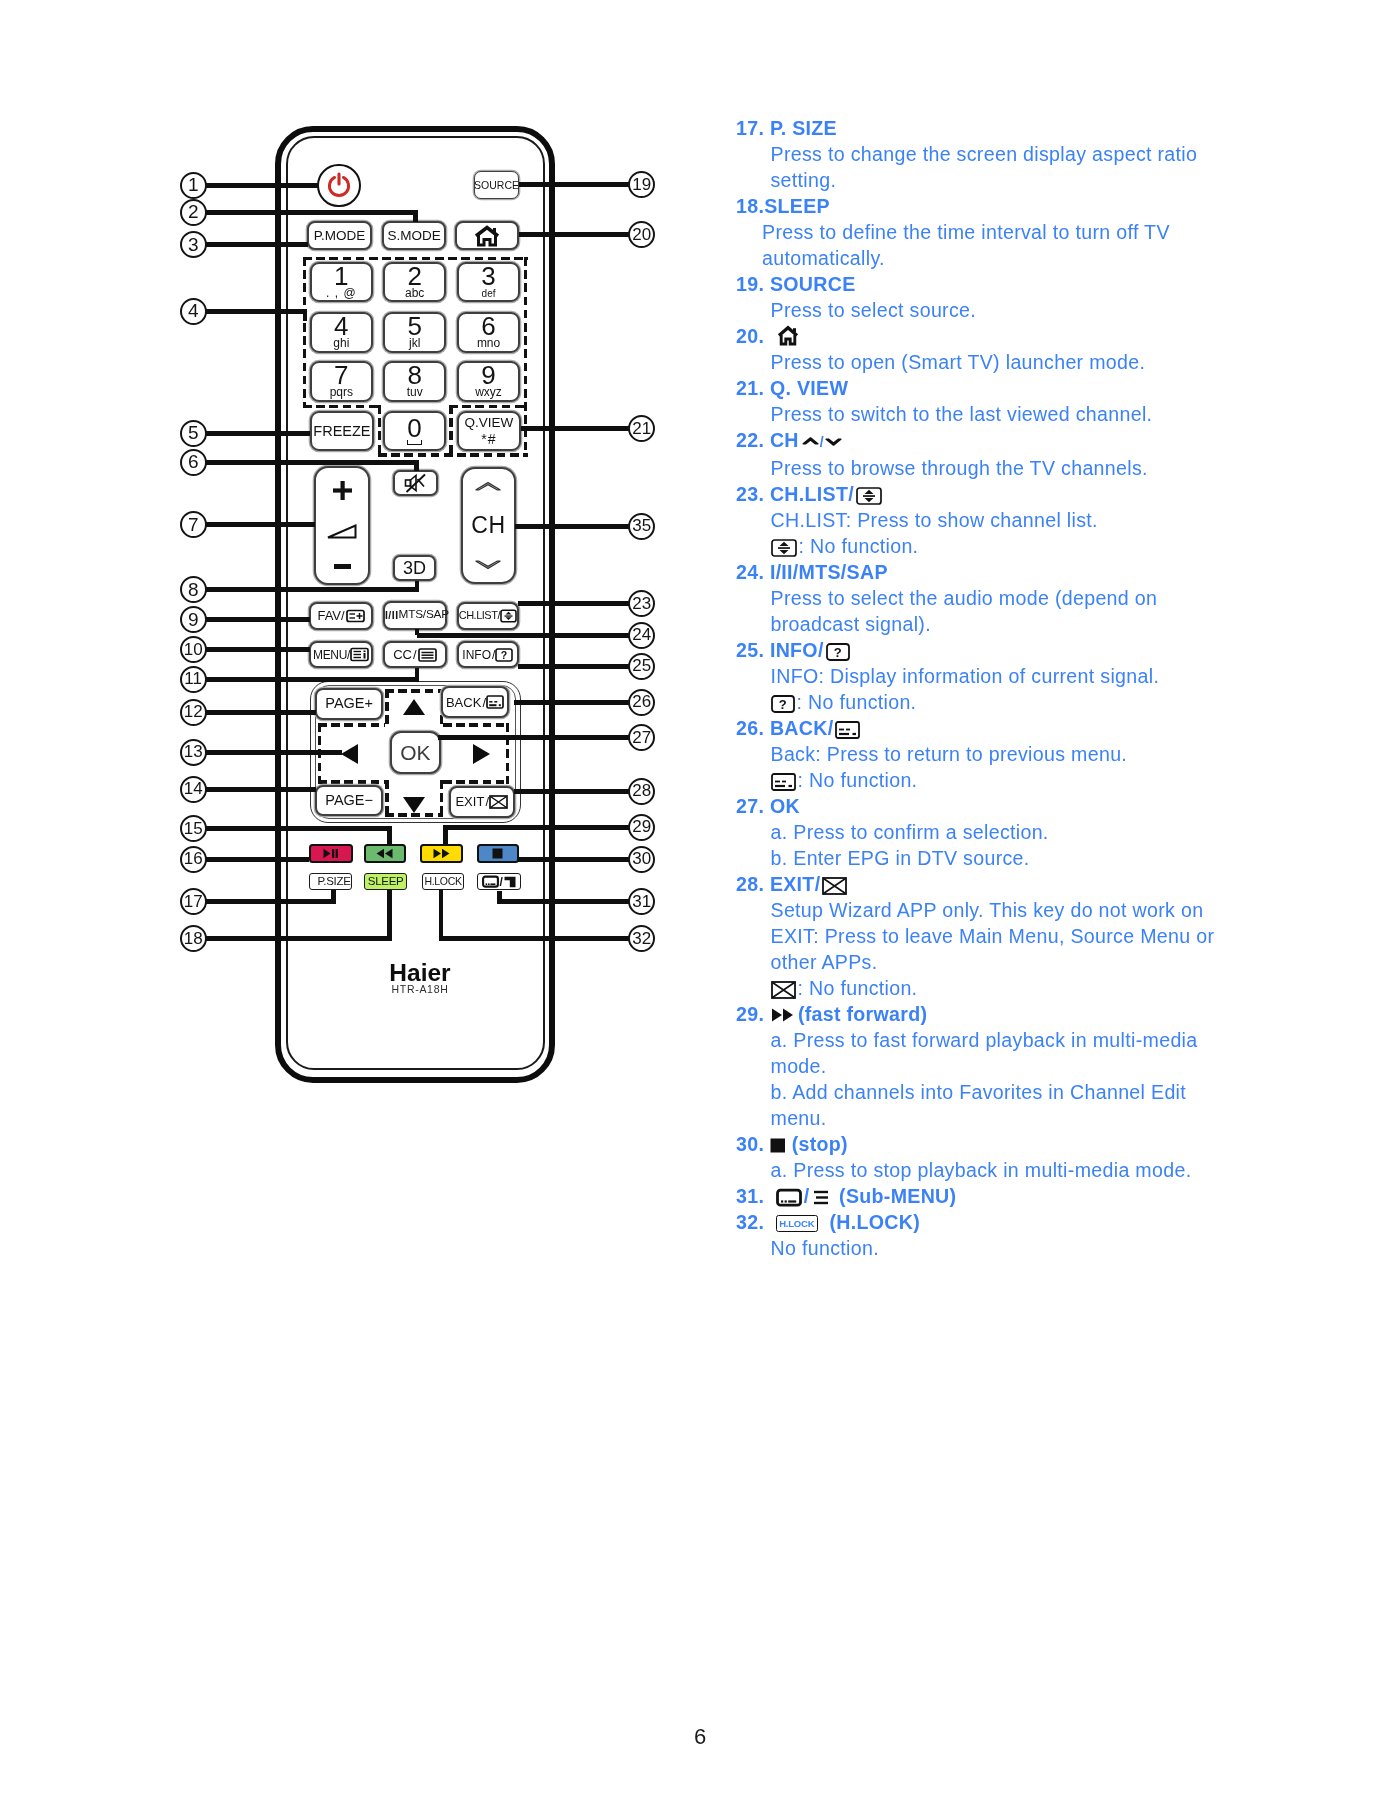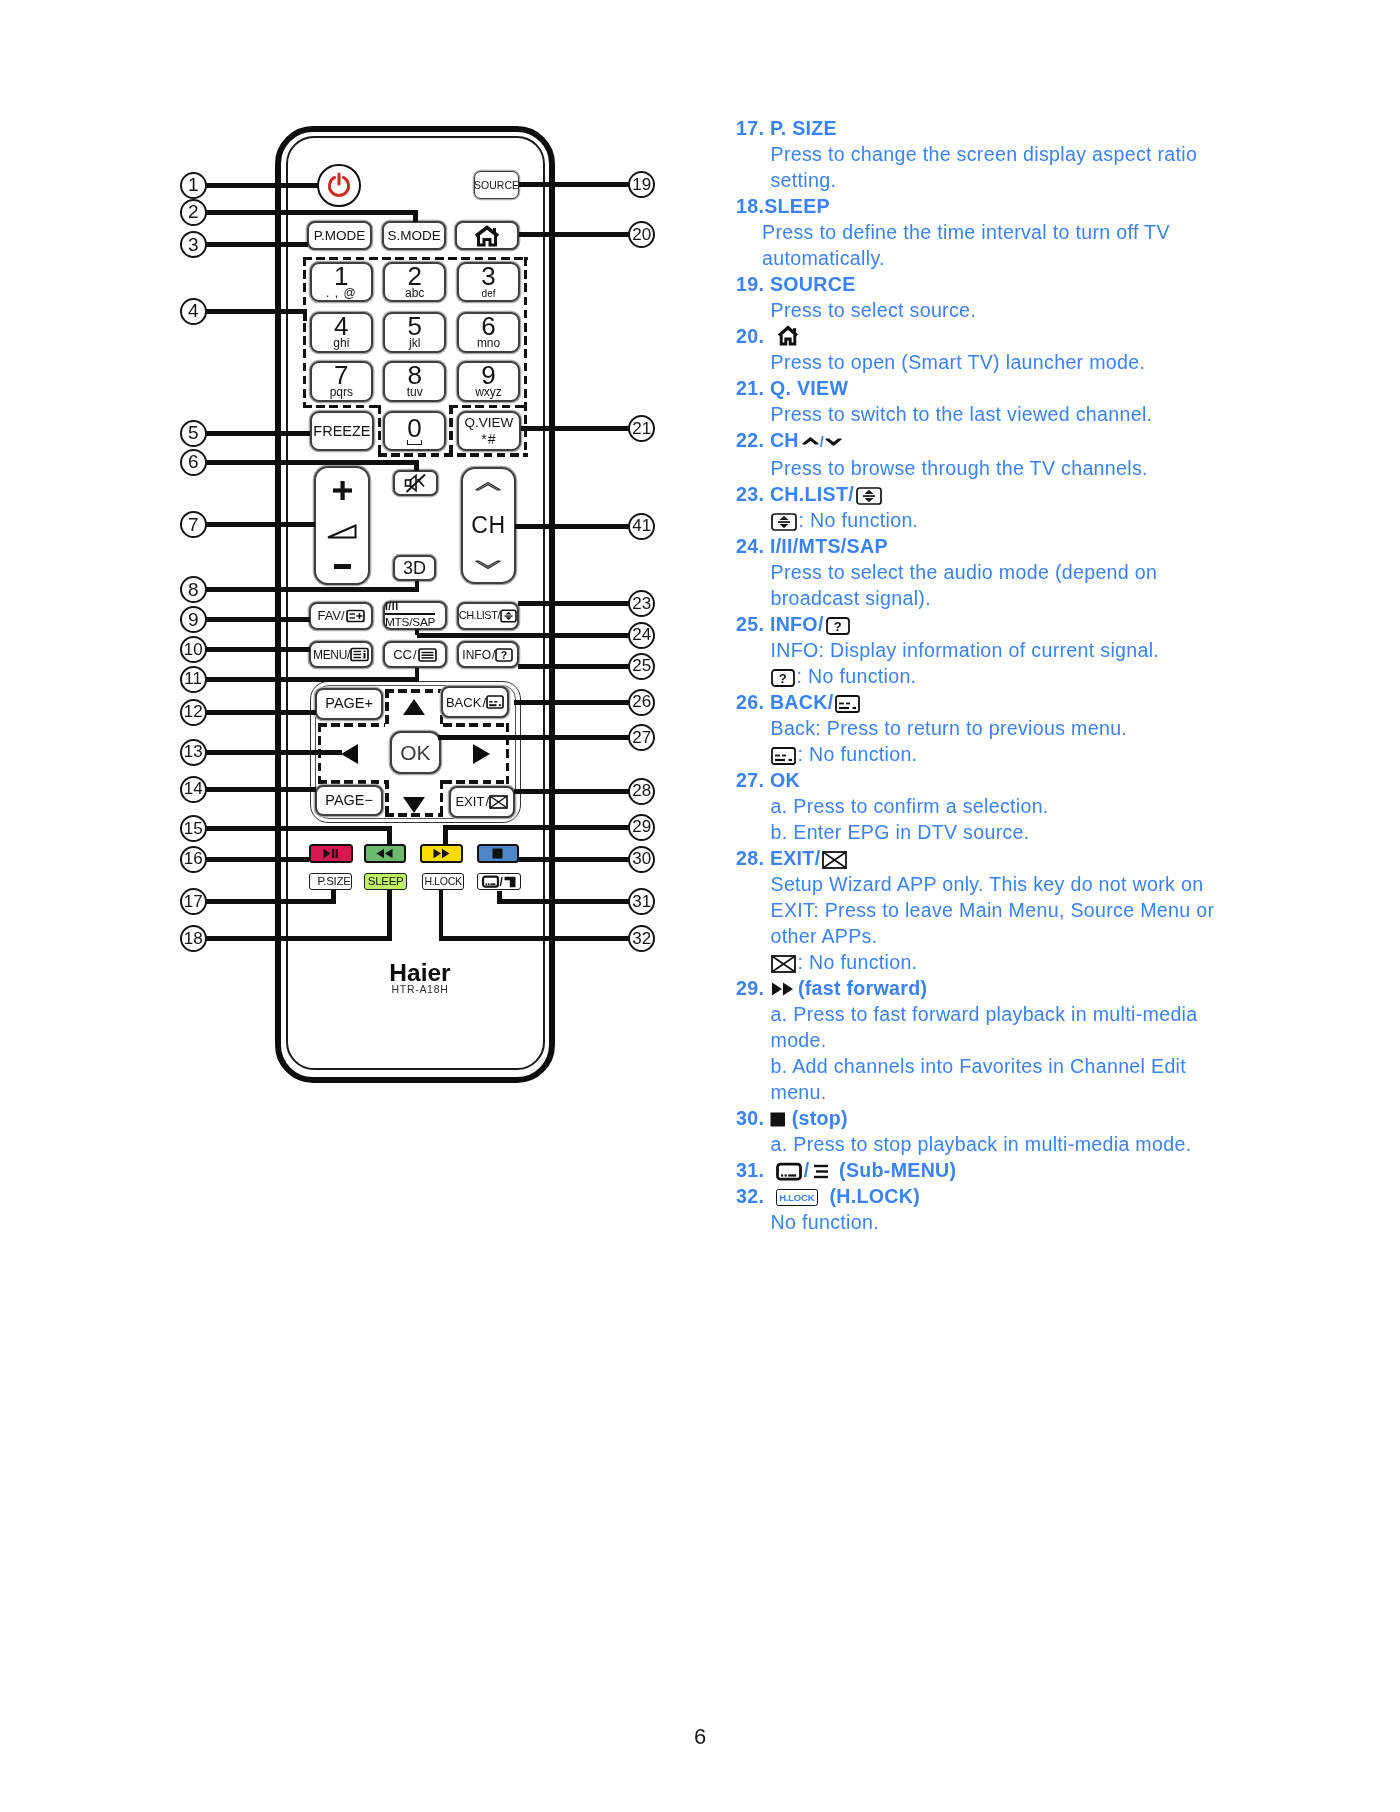--- a/index.html
+++ b/index.html
@@ -141,21 +141,21 @@
       <svg width="19" height="14" viewBox="0 0 19 14">
         <rect x="1" y="1.5" width="17" height="11" rx="2" fill="none" stroke="#111" stroke-width="1.7"></rect>
         <line x1="3.5" y1="5" x2="9" y2="5" stroke="#111" stroke-width="1.4"></line>
         <line x1="3.5" y1="9" x2="9" y2="9" stroke="#111" stroke-width="1.4"></line>
         <line x1="13.5" y1="4" x2="13.5" y2="10" stroke="#111" stroke-width="1.5"></line>
         <line x1="10.5" y1="7" x2="16.5" y2="7" stroke="#111" stroke-width="1.5"></line>
       </svg>
     </span>
   </div>
 <div class="bt" style="left:382.9px;top:600.7px;width:64.2px;height:28.9px;font-size:13px;border-radius:8px;border-width:2px;">
-    <div style="display:flex;flex-direction:column;align-items:flex-start;width:100%;line-height:1">
+    <div style="display:flex;flex-direction:row;align-items:center;width:100%;line-height:1">
       <span style="font-size:10.5px;font-weight:bold;letter-spacing:0.5px">I/II</span>
       <span style="display:block;width:84%;height:1.6px;background:#111;margin:1.5px 0 2px"></span>
       <span style="font-size:11.8px;letter-spacing:-0.2px">MTS/SAP</span>
     </div>
   </div>
 <div class="bt" style="left:456.8px;top:601.8px;width:62.1px;height:27.8px;font-size:13px;border-radius:8px;border-width:2px;">
     <span style="font-size:11px;letter-spacing:-0.5px">CH.LIST/</span>
     <span style="display:flex">
       <svg width="17" height="14" viewBox="0 0 17 14">
         <rect x="1" y="1.2" width="15" height="11.5" rx="2" fill="none" stroke="#111" stroke-width="1.6"></rect>
@@ -355,21 +355,21 @@
 <div class="cc" style="left:179.7px;top:698.5px;font-size:17px">12</div>
 <div class="cc" style="left:179.7px;top:738.5px;font-size:17px">13</div>
 <div class="cc" style="left:179.7px;top:775.5px;font-size:17px">14</div>
 <div class="cc" style="left:179.7px;top:815.1px;font-size:17px">15</div>
 <div class="cc" style="left:179.7px;top:845.9px;font-size:17px">16</div>
 <div class="cc" style="left:179.7px;top:888.3px;font-size:17px">17</div>
 <div class="cc" style="left:179.7px;top:925.0px;font-size:17px">18</div>
 <div class="cc" style="left:628.3px;top:171.3px;font-size:17px">19</div>
 <div class="cc" style="left:628.3px;top:221.2px;font-size:17px">20</div>
 <div class="cc" style="left:628.3px;top:415.0px;font-size:17px">21</div>
-<div class="cc" style="left:628.3px;top:512.5px;font-size:17px">41</div>
+<div class="cc" style="left:628.3px;top:512.5px;font-size:17px">35</div>
 <div class="cc" style="left:628.3px;top:590.2px;font-size:17px">23</div>
 <div class="cc" style="left:628.3px;top:621.9px;font-size:17px">24</div>
 <div class="cc" style="left:628.3px;top:652.5px;font-size:17px">25</div>
 <div class="cc" style="left:628.3px;top:688.5px;font-size:17px">26</div>
 <div class="cc" style="left:628.3px;top:724.0px;font-size:17px">27</div>
 <div class="cc" style="left:628.3px;top:777.5px;font-size:17px">28</div>
 <div class="cc" style="left:628.3px;top:813.9px;font-size:17px">29</div>
 <div class="cc" style="left:628.3px;top:845.9px;font-size:17px">30</div>
 <div class="cc" style="left:628.3px;top:888.3px;font-size:17px">31</div>
 <div class="cc" style="left:628.3px;top:925.0px;font-size:17px">32</div>
@@ -395,20 +395,21 @@
       </svg><b style="font-size:14px">/</b><svg width="19" height="11" viewBox="0 0 19 11" style="vertical-align:0px">
         <path d="M2.2 3.2 L9.5 9 L16.8 3.2 L14.6 3.2 L9.5 7.2 L4.4 3.2 Z" fill="#111" stroke="#111" stroke-width="1.6" stroke-linejoin="round"></path>
       </svg></div>
     <div class="in">Press to browse through the TV channels.</div>
     <div><b>23. CH.LIST/</b> <svg width="26" height="18" viewBox="0 0 26 18" style="vertical-align:-3.5px">
         <rect x="1" y="1" width="24" height="16" rx="2.5" fill="none" stroke="#111" stroke-width="1.7"></rect>
         <polygon points="13,2.8 17.5,7 8.5,7" fill="#111"></polygon>
         <rect x="7" y="8.2" width="12" height="1.7" fill="#111"></rect>
         <polygon points="13,15.2 17.5,11 8.5,11" fill="#111"></polygon>
       </svg></div>
+    <div class="in">CH.LIST: Press to show channel list.</div>
     <div class="in"><svg width="26" height="18" viewBox="0 0 26 18" style="vertical-align:-3.5px">
         <rect x="1" y="1" width="24" height="16" rx="2.5" fill="none" stroke="#111" stroke-width="1.7"></rect>
         <polygon points="13,2.8 17.5,7 8.5,7" fill="#111"></polygon>
         <rect x="7" y="8.2" width="12" height="1.7" fill="#111"></rect>
         <polygon points="13,15.2 17.5,11 8.5,11" fill="#111"></polygon>
       </svg> : No function.</div>
     <div><b>24. I/II/MTS/SAP</b></div>
     <div class="in">Press to select the audio mode (depend on</div>
     <div class="in">broadcast signal).</div>
     <div><b>25. INFO/</b> <svg width="24" height="18" viewBox="0 0 24 18" style="vertical-align:-3.5px">

